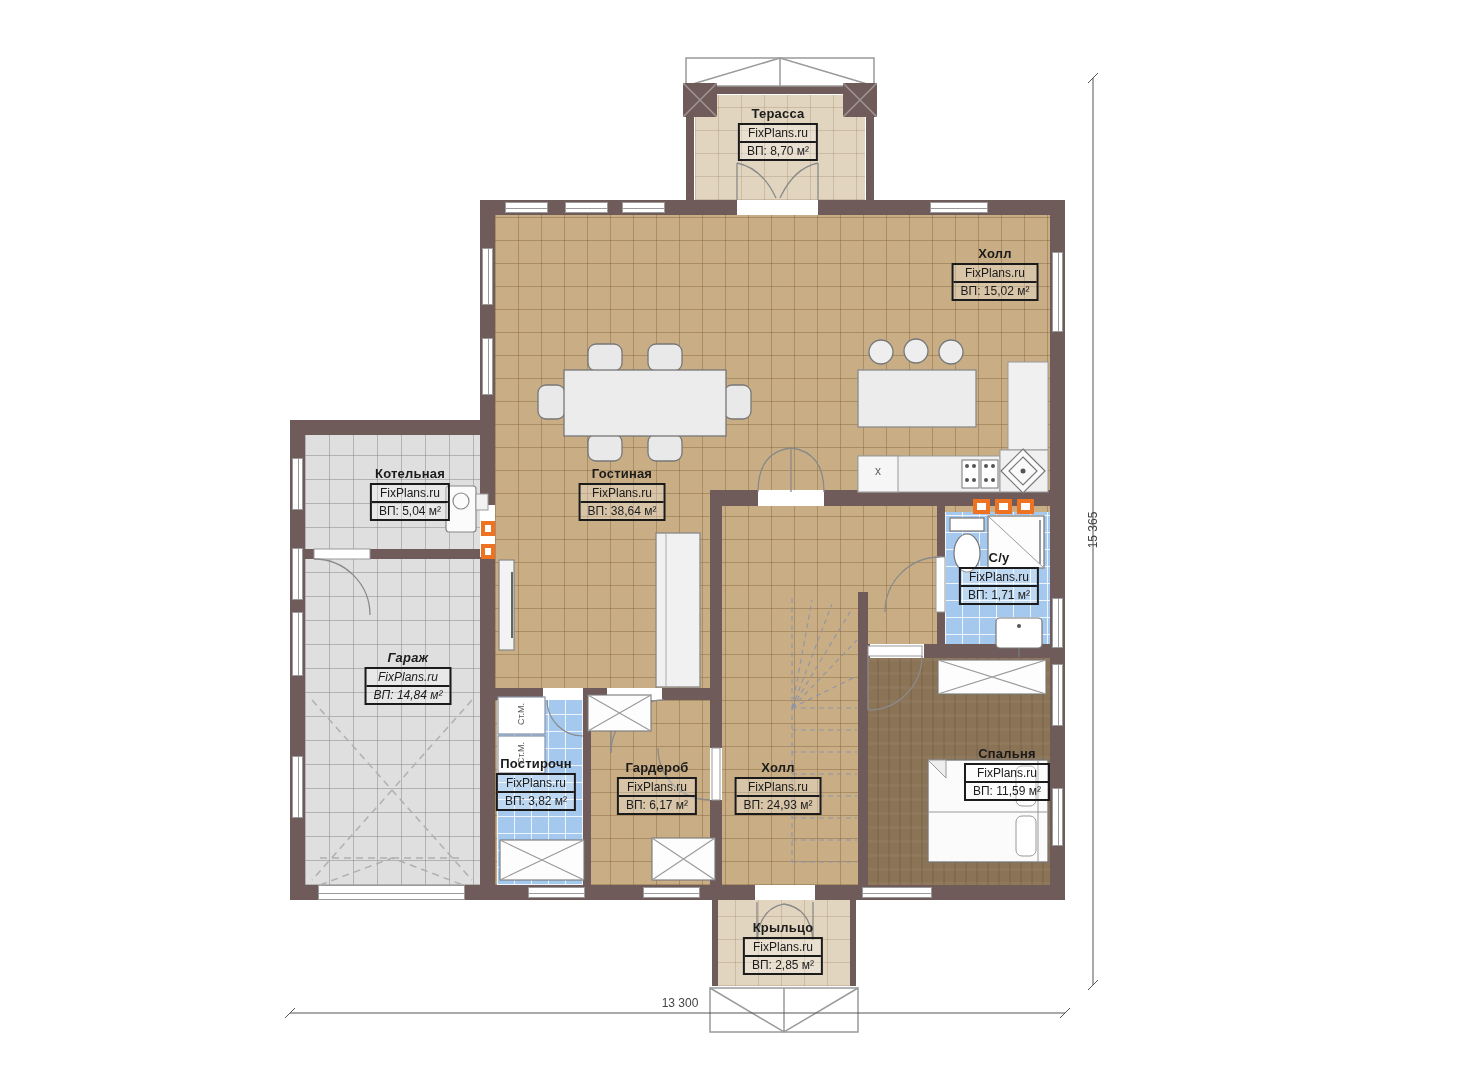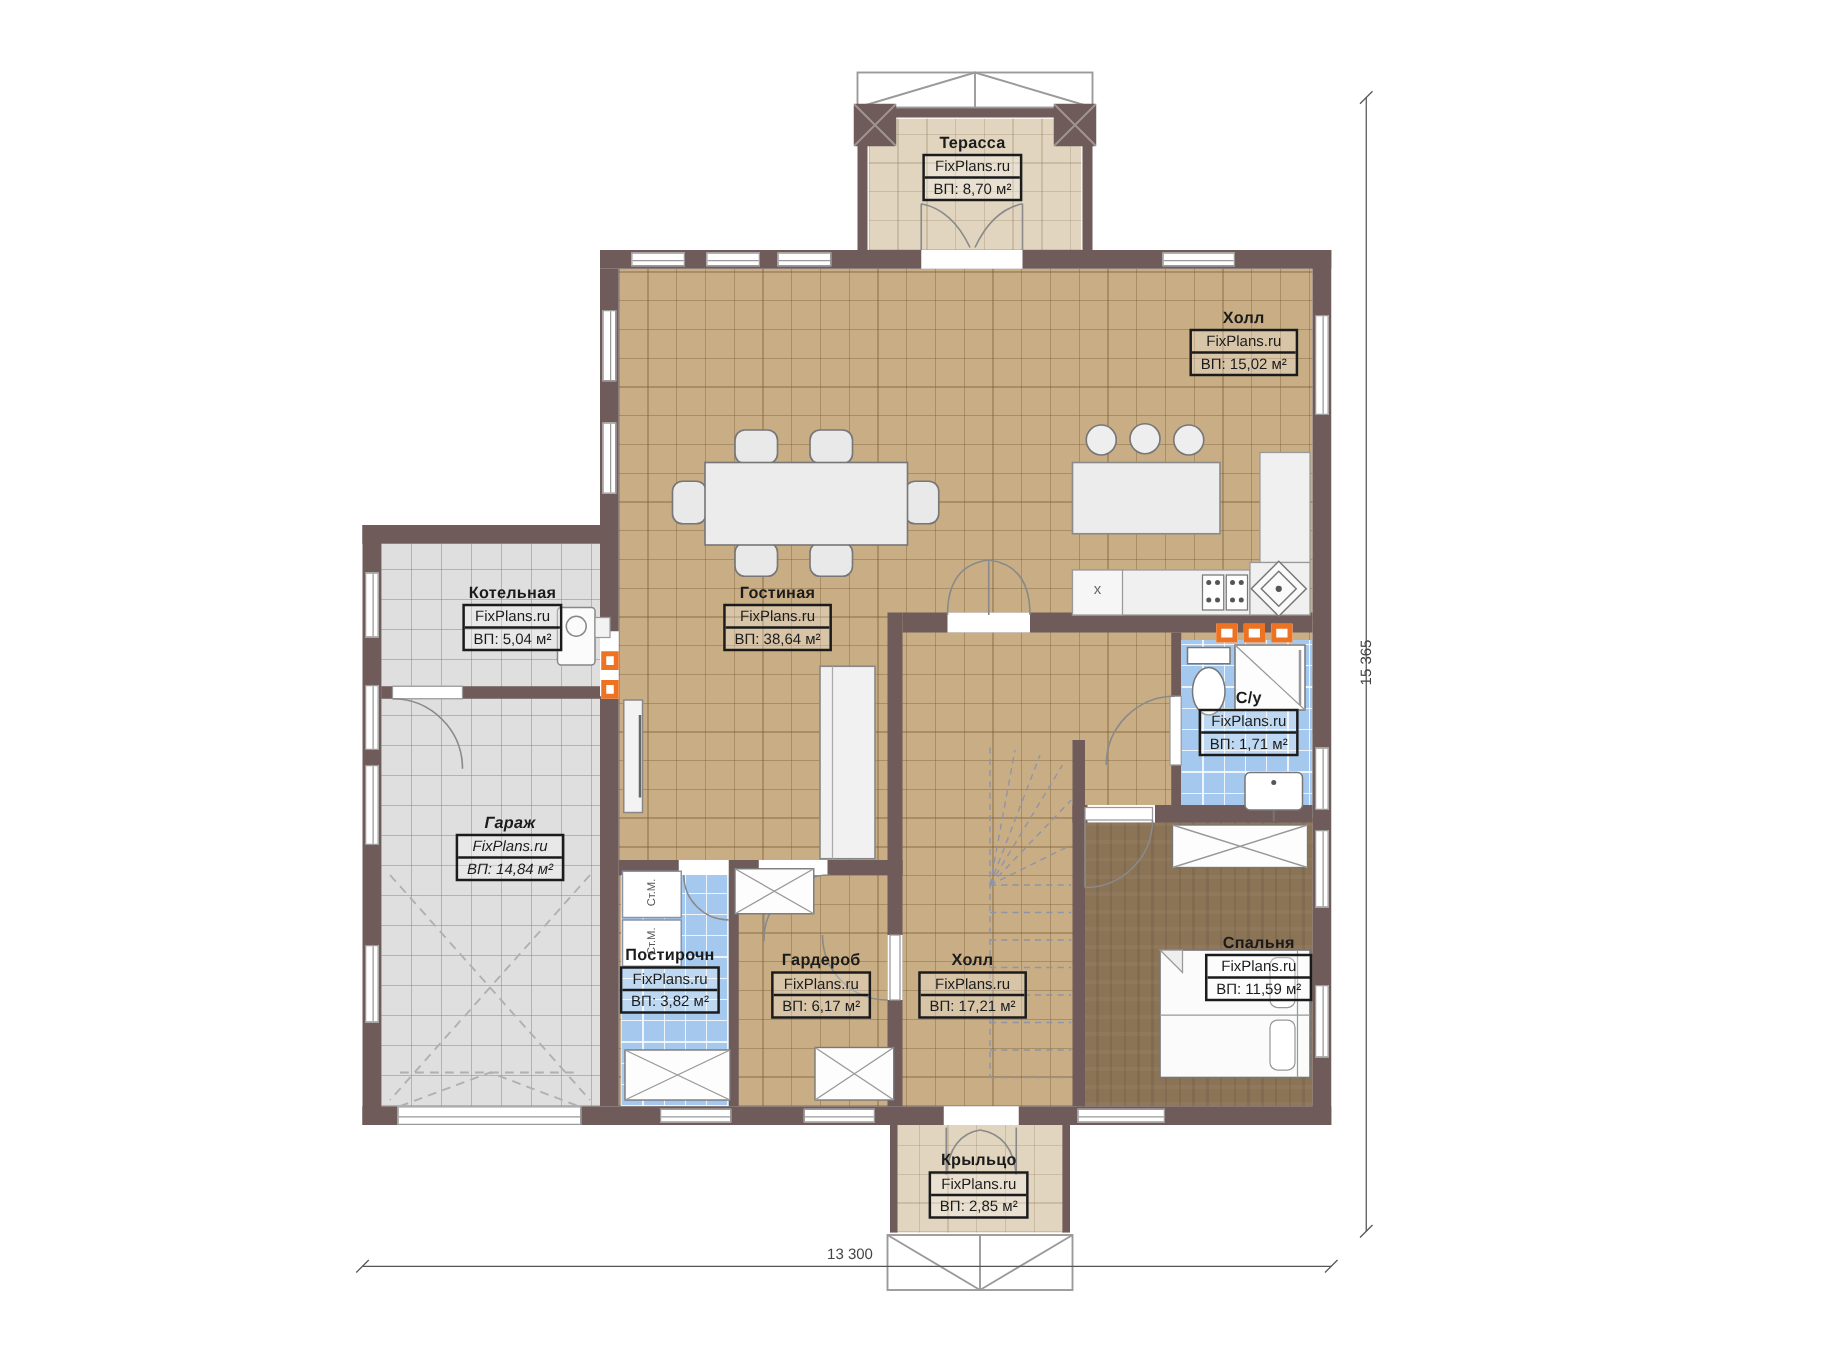--- a/index.html
+++ b/index.html
@@ -358,21 +358,21 @@
     <div class="rl-name">Гардероб</div>
     <div class="rl-box">
       <div class="rl-brand">FixPlans.ru</div>
       <div class="rl-area">ВП: 6,17 м²</div>
     </div>
   </div>
   <div class="room-label" style="left:778px;top:760px;">
     <div class="rl-name">Холл</div>
     <div class="rl-box">
       <div class="rl-brand">FixPlans.ru</div>
-      <div class="rl-area">ВП: 17,21 м²</div>
+      <div class="rl-area">ВП: 24,93 м²</div>
     </div>
   </div>
   <div class="room-label" style="left:975px;top:746px;margin-left:32px;">
     <div class="rl-name">Спальня</div>
     <div class="rl-box">
       <div class="rl-brand">FixPlans.ru</div>
       <div class="rl-area">ВП: 11,59 м²</div>
     </div>
   </div>
   <div class="room-label" style="left:783px;top:920px;">

